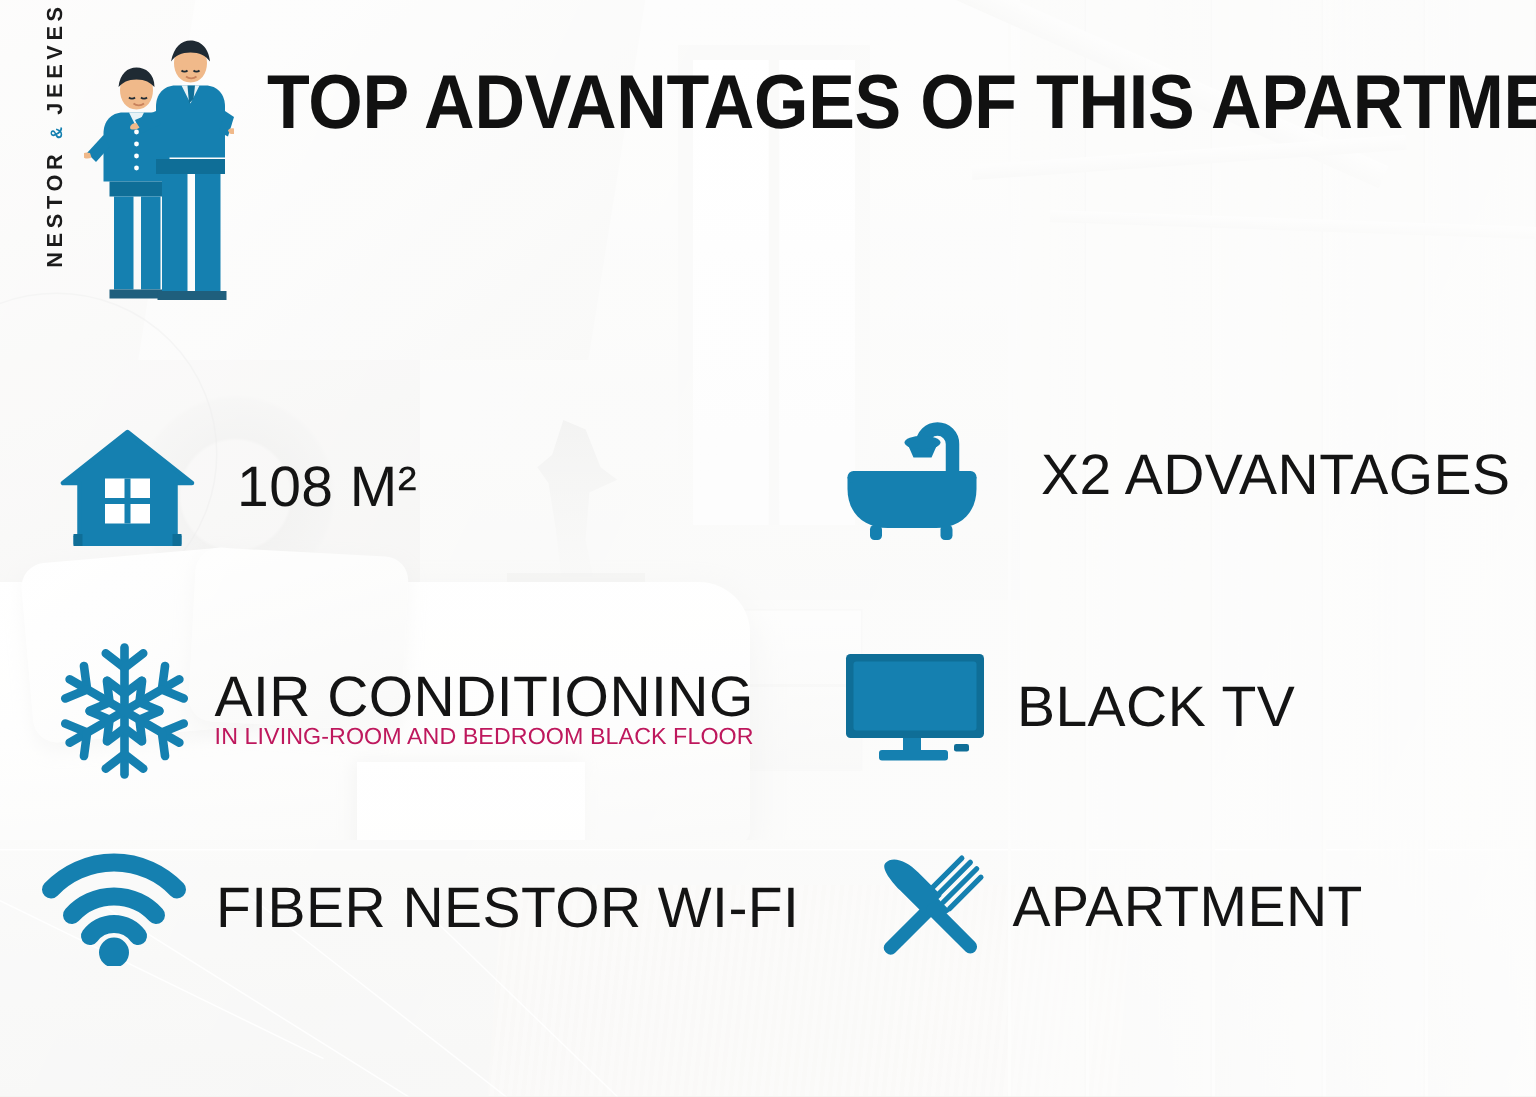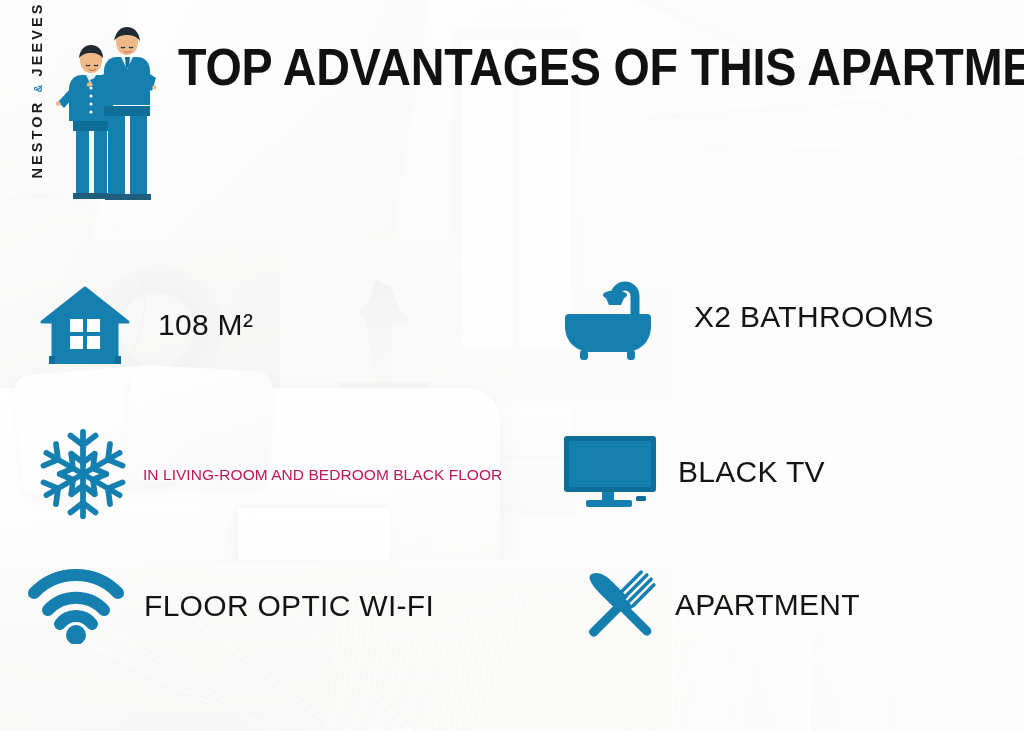--- a/index.html
+++ b/index.html
@@ -140,21 +140,21 @@
   }
 
   
   #features { position:absolute; inset:0; }
   .feature { position:absolute; display:flex; align-items:center; }
   .feature-icon {
     flex:0 0 auto; display:flex; align-items:center; justify-content:center;
   }
   .feature-text { display:flex; flex-direction:column; justify-content:center; }
   .feature-label {
-    font-size:30px; line-height:34px; color:#141414; font-weight:400;
+    font-size:38px; line-height:34px; color:#141414; font-weight:400;
     letter-spacing:.3px; white-space:nowrap;
   }
   .feature-sub {
     font-size:15.5px; line-height:18px; color:#be185d; font-weight:400;
     letter-spacing:.05px; white-space:nowrap; margin-top:1px;text-align:center;
   }
 
   
   #feat-area      { left:30px;  top:283px; }
   #feat-ac        { left:30px;  top:424px; }
@@ -318,55 +318,56 @@
               <line x1="50" y1="38" x2="62" y2="29"></line>
             <line x1="50" y1="80" x2="37" y2="90"></line>
               <line x1="50" y1="80" x2="63" y2="90"></line>
             <line x1="50" y1="62" x2="38" y2="71"></line>
               <line x1="50" y1="62" x2="62" y2="71"></line>
           </g>
         </g>
       </svg>
     </div>
     <div class="feature-text gap-sm">
+      <div class="feature-label">AIR CONDITIONING</div>
       <div class="feature-sub">IN LIVING-ROOM AND BEDROOM BLACK FLOOR</div>
     </div>
   </div>
 
   <div class="feature" id="feat-wifi">
     <div class="feature-icon ic-wrap-100">
       <svg width="100" height="76" viewBox="0 0 100 76">
         <g fill="none" stroke="#1580b0" stroke-linecap="round">
           <path d="M8 25a58 58 0 0 1 84 0" stroke-width="12"></path>
           <path d="M22 42a38 38 0 0 1 56 0" stroke-width="12"></path>
           <path d="M34 56a20 20 0 0 1 32 0" stroke-width="12"></path>
         </g>
         <circle cx="50" cy="67" r="10" fill="#1580b0"></circle>
       </svg>
     </div>
     <div class="feature-text gap-md">
-      <div class="feature-label">FLOOR OPTIC WI-FI</div>
+      <div class="feature-label">FIBER NESTOR WI-FI</div>
     </div>
   </div>
 
   <div class="feature" id="feat-bath">
     <div class="feature-icon ic-wrap-110">
       <svg width="100" height="94" viewBox="0 0 100 94">
         <path d="M72 46V26a10 10 0 0 0-20 0" fill="none" stroke="#1580b0" stroke-width="9" stroke-linecap="round"></path>
         <path d="M42 26h20l-4 9H46z" fill="#1580b0"></path>
         <ellipse cx="52" cy="25" rx="12" ry="4.5" fill="#1580b0"></ellipse>
         <rect x="68" y="40" width="8" height="12" rx="2" fill="#1580b0"></rect>
         <path d="M2 48h86v8c0 16-11 26-27 26H29C13 82 2 72 2 56z" fill="#1580b0"></path>
         <rect x="2" y="44" width="86" height="8" rx="4" fill="#1580b0"></rect>
         <rect x="17" y="80" width="8" height="10" rx="3" fill="#1580b0"></rect>
         <rect x="64" y="80" width="8" height="10" rx="3" fill="#1580b0"></rect>
       </svg>
     </div>
     <div class="feature-text gap-lg">
-      <div class="feature-label">X2 BATHROOMS</div>
+      <div class="feature-label">X2 ADVANTAGES</div>
     </div>
   </div>
 
   <div class="feature" id="feat-tv">
     <div class="feature-icon ic-wrap-100">
       <svg width="96" height="76" viewBox="0 0 96 76">
         <rect x="2" y="2" width="92" height="56" rx="3" fill="#0f6e97"></rect>
         <rect x="7" y="7" width="82" height="46" rx="2" fill="#1580b0"></rect>
         <rect x="40" y="58" width="12" height="10" fill="#1580b0"></rect>
         <rect x="24" y="66" width="46" height="7" rx="2" fill="#1580b0"></rect>

